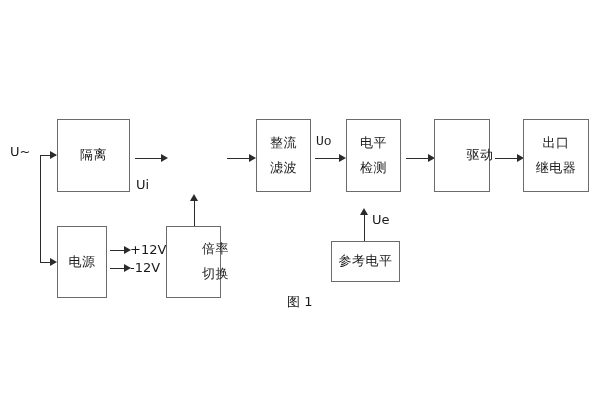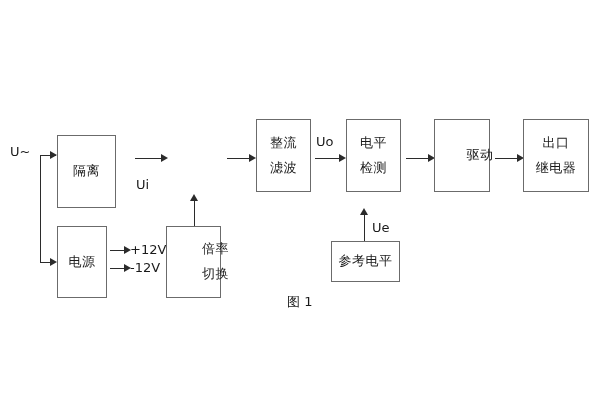--- a/index.html
+++ b/index.html
@@ -83,38 +83,38 @@
   <div class="hline" style="left:40px; top:155px; width:16px;"></div>
 
   <div class="vline" style="left:40px; top:155px; height:107px;"></div>
 
   <div class="hline" style="left:40px; top:155px; width:11px;"></div>
   <div class="arrow-r" style="left:50px; top:151px;"></div>
 
   <div class="hline" style="left:40px; top:262px; width:11px;"></div>
   <div class="arrow-r" style="left:50px; top:258px;"></div>
 
-  <div class="block" style="left:57px; top:119px; width:59px; height:73px;margin-top:16px;">
+  <div class="block" style="left:57px; top:119px; width:73px; height:73px;">
     <span class="ln">隔离</span>
   </div>
 
   <div class="sig" style="left:136px; top:134px;margin-top:43px;">Ui</div>
   <div class="hline" style="left:135px; top:158px; width:27px;"></div>
   <div class="arrow-r" style="left:161px; top:154px;"></div>
 
 
   <div class="hline" style="left:227px; top:158px; width:23px;"></div>
   <div class="arrow-r" style="left:249px; top:154px;"></div>
 
   <div class="block" style="left:256px; top:119px; width:55px; height:73px;">
     <span class="ln">整流</span>
     <span class="ln">滤波</span>
   </div>
 
-  <div class="sig" style="left:316px; top:134px;">Uo</div>
+  <div class="sig" style="left:316px; top:134px;font-family:Liberation Mono, monospace;">Uo</div>
   <div class="hline" style="left:315px; top:158px; width:25px;"></div>
   <div class="arrow-r" style="left:339px; top:154px;"></div>
 
   <div class="block" style="left:346px; top:119px; width:55px; height:73px;">
     <span class="ln">电平</span>
     <span class="ln">检测</span>
   </div>
 
   <div class="hline" style="left:406px; top:158px; width:23px;"></div>
   <div class="arrow-r" style="left:428px; top:154px;"></div>
@@ -150,17 +150,17 @@
 
   <div class="vline" style="left:194px; top:199px; height:27px;"></div>
   <div class="arrow-u" style="left:190px; top:194px;"></div>
 
   <div class="block" style="left:331px; top:241px; width:69px; height:41px;">
     <span class="ln">参考电平</span>
   </div>
 
   <div class="vline" style="left:364px; top:213px; height:28px;"></div>
   <div class="arrow-u" style="left:360px; top:208px;"></div>
-  <div class="sig" style="left:372px; top:212px;margin-top:8px;">Ue</div>
+  <div class="sig" style="left:372px; top:212px;">Ue</div>
 
   <div class="caption" style="left:287px; top:293px;text-align:right;">图 1</div>
 
 </div>
 
 </body></html>

